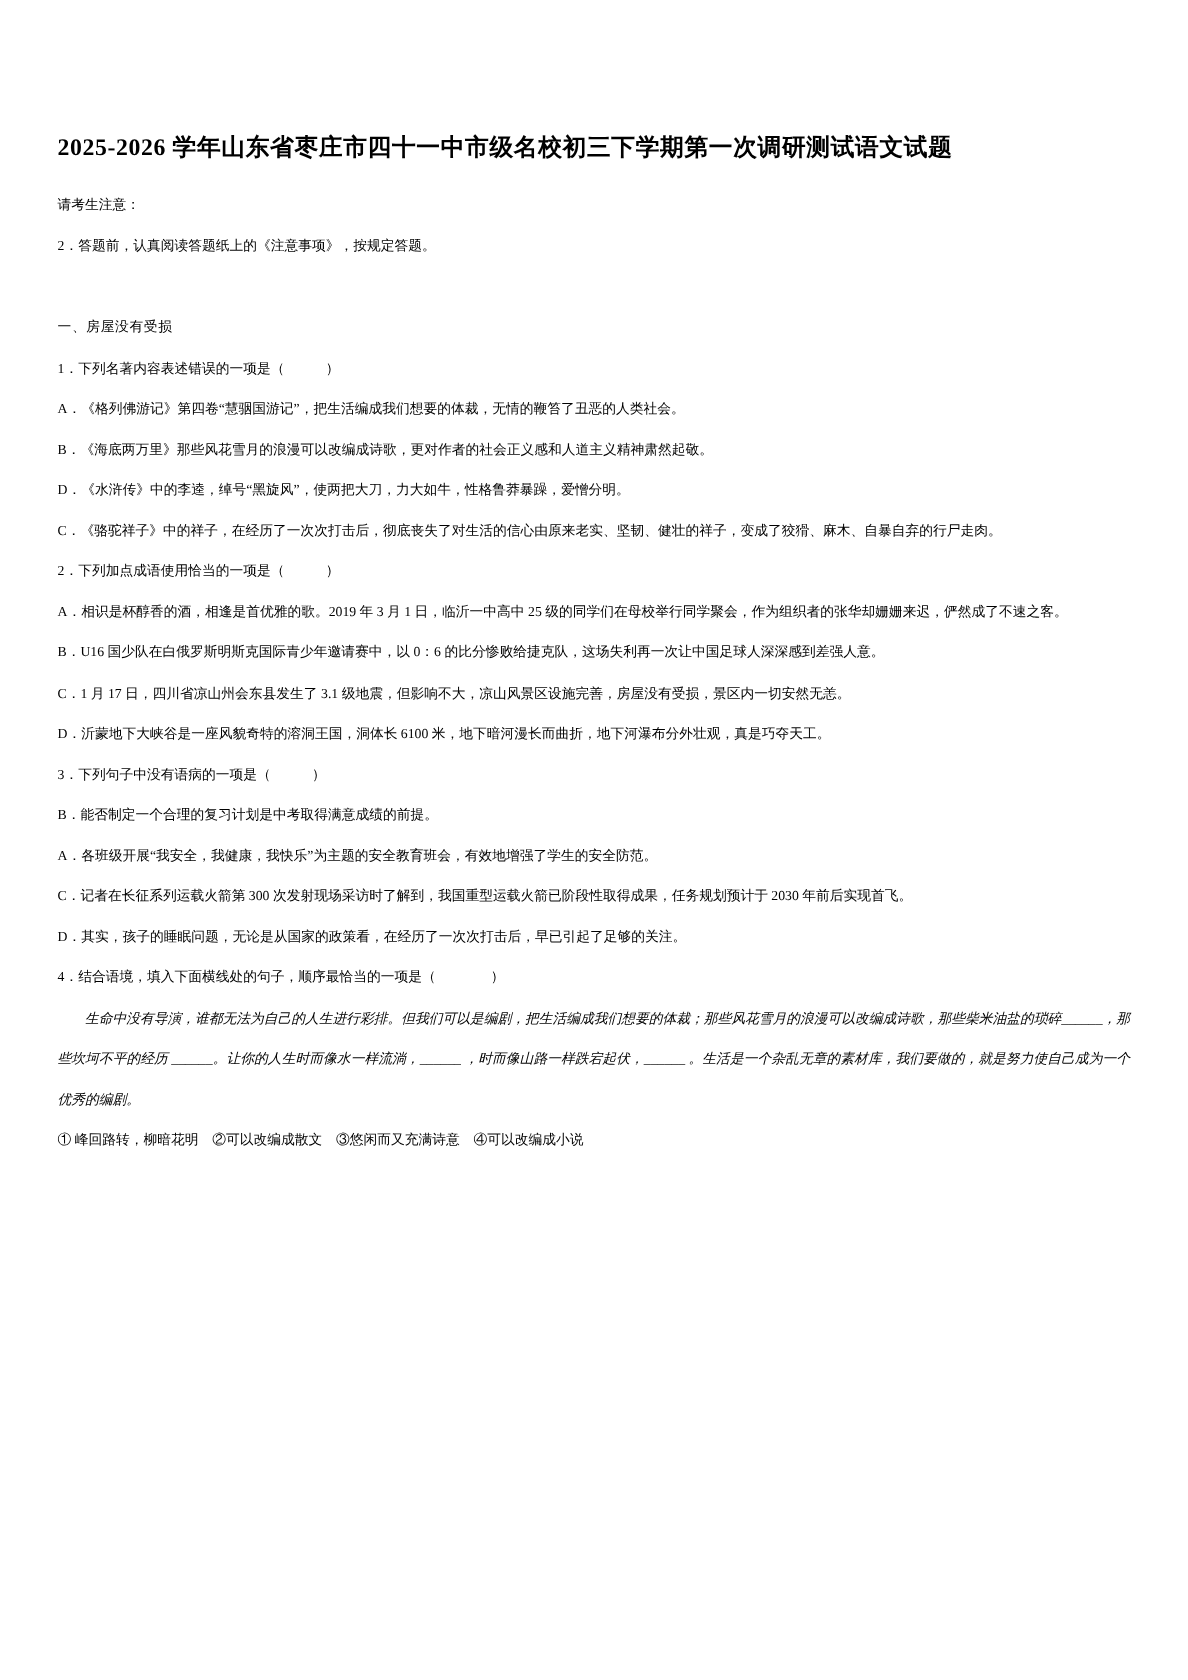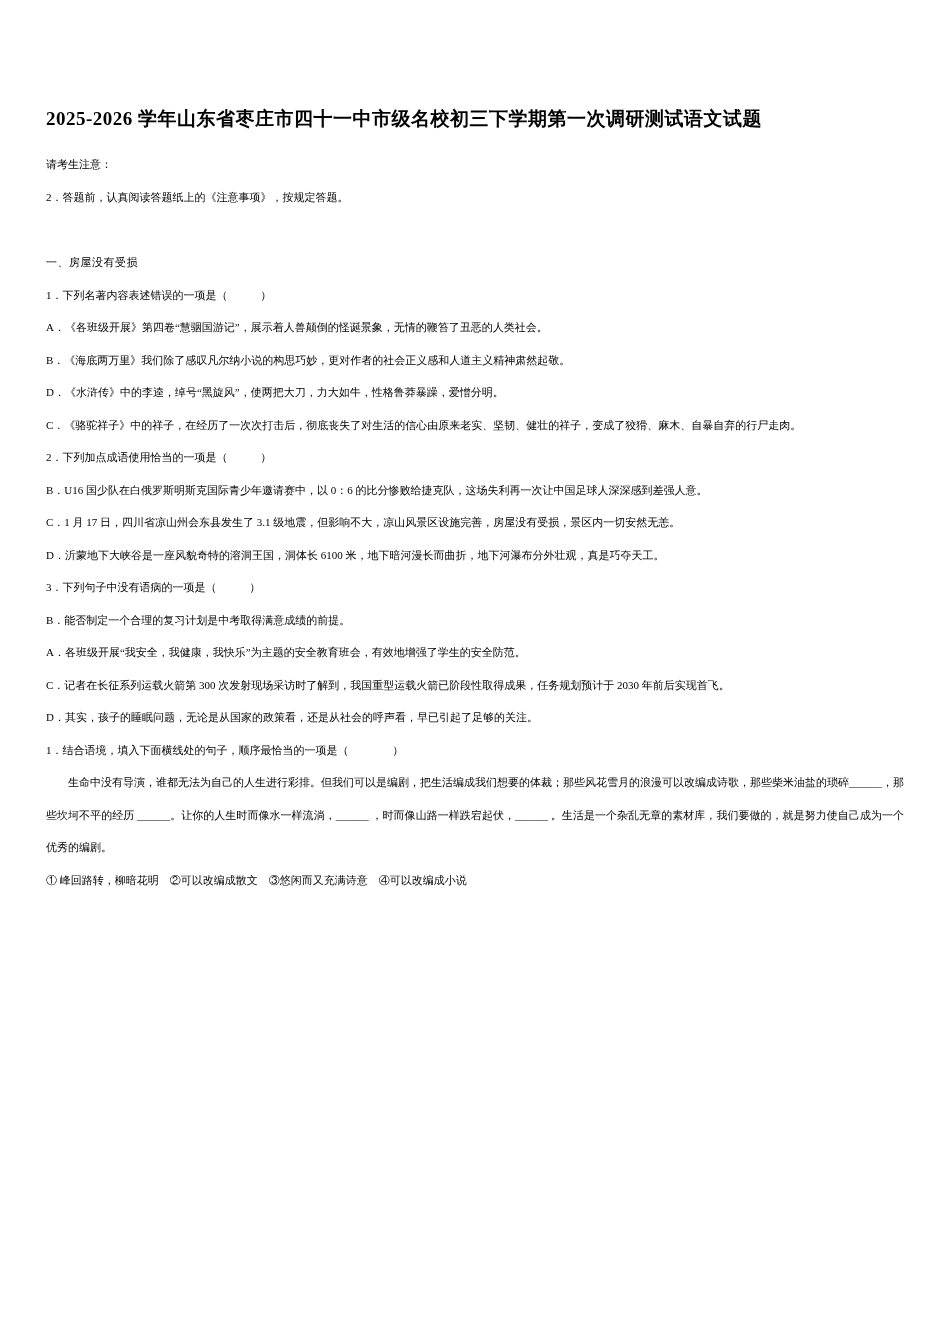--- a/index.html
+++ b/index.html
@@ -31,20 +31,21 @@
     margin: 0;
     font-size: 11px;
     line-height: 32.5px;
     text-align: justify;
     word-break: break-all;
   }
   .gap {
     height: 33px;
   }
   .passage {
+    font-style: italic;
     text-indent: 2em;
   }
   .section-heading {
     letter-spacing: 0.5px;
   }
 </style>
 </head>
 <body>
 
 <div class="page">
@@ -53,40 +54,41 @@
 
   <p class="line">请考生注意：</p>
   <p class="line">2．答题前，认真阅读答题纸上的《注意事项》，按规定答题。</p>
 
   <div class="gap"></div>
 
   <p class="line section-heading">一、房屋没有受损</p>
 
   <div>
     <p class="line">1．下列名著内容表述错误的一项是（　　　）</p>
-    <p class="line">A．《各班级开展》第四卷“慧骃国游记”，展示着人兽颠倒的怪诞景象，无情的鞭笞了丑恶的人类社会。</p>
-    <p class="line">B．《海底两万里》我们除了感叹凡尔纳小说的构思巧妙，更对作者的社会正义感和人道主义精神肃然起敬。</p>
+    <p class="line">A．《格列佛游记》第四卷“慧骃国游记”，把生活编成我们想要的体裁，无情的鞭笞了丑恶的人类社会。</p>
+    <p class="line">B．《海底两万里》那些风花雪月的浪漫可以改编成诗歌，更对作者的社会正义感和人道主义精神肃然起敬。</p>
     <p class="line">D．《水浒传》中的李逵，绰号“黑旋风”，使两把大刀，力大如牛，性格鲁莽暴躁，爱憎分明。</p>
     <p class="line">C．《骆驼祥子》中的祥子，在经历了一次次打击后，彻底丧失了对生活的信心由原来老实、坚韧、健壮的祥子，变成了狡猾、麻木、自暴自弃的行尸走肉。</p>
   </div>
 
   <div>
     <p class="line">2．下列加点成语使用恰当的一项是（　　　）</p>
+    <p class="line">A．相识是杯醇香的酒，相逢是首优雅的歌。2019 年 3 月 1 日，临沂一中高中 25 级的同学们在母校举行同学聚会，作为组织者的张华却姗姗来迟，俨然成了不速之客。</p>
     <p class="line">B．U16 国少队在白俄罗斯明斯克国际青少年邀请赛中，以 0：6 的比分惨败给捷克队，这场失利再一次让中国足球人深深感到差强人意。</p>
     <p class="line">C．1 月 17 日，四川省凉山州会东县发生了 3.1 级地震，但影响不大，凉山风景区设施完善，房屋没有受损，景区内一切安然无恙。</p>
     <p class="line">D．沂蒙地下大峡谷是一座风貌奇特的溶洞王国，洞体长 6100 米，地下暗河漫长而曲折，地下河瀑布分外壮观，真是巧夺天工。</p>
   </div>
 
   <div>
     <p class="line">3．下列句子中没有语病的一项是（　　　）</p>
     <p class="line">B．能否制定一个合理的复习计划是中考取得满意成绩的前提。</p>
     <p class="line">A．各班级开展“我安全，我健康，我快乐”为主题的安全教育班会，有效地增强了学生的安全防范。</p>
     <p class="line">C．记者在长征系列运载火箭第 300 次发射现场采访时了解到，我国重型运载火箭已阶段性取得成果，任务规划预计于 2030 年前后实现首飞。</p>
-    <p class="line">D．其实，孩子的睡眠问题，无论是从国家的政策看，还是从社会的呼声看，早已引起了足够的关注。</p>
+    <p class="line">D．其实，孩子的睡眠问题，无论是从国家的政策看，在经历了一次次打击后，早已引起了足够的关注。</p>
   </div>
 
   <div>
-    <p class="line">1．结合语境，填入下面横线处的句子，顺序最恰当的一项是（　　　　）</p>
+    <p class="line">4．结合语境，填入下面横线处的句子，顺序最恰当的一项是（　　　　）</p>
     <p class="line passage">生命中没有导演，谁都无法为自己的人生进行彩排。但我们可以是编剧，把生活编成我们想要的体裁；那些风花雪月的浪漫可以改编成诗歌，那些柴米油盐的琐碎______，那些坎坷不平的经历 ______。让你的人生时而像水一样流淌，______ ，时而像山路一样跌宕起伏，______ 。生活是一个杂乱无章的素材库，我们要做的，就是努力使自己成为一个优秀的编剧。</p>
     <p class="line">① 峰回路转，柳暗花明　②可以改编成散文　③悠闲而又充满诗意　④可以改编成小说</p>
   </div>
 
 </div>
 
 </body></html>

